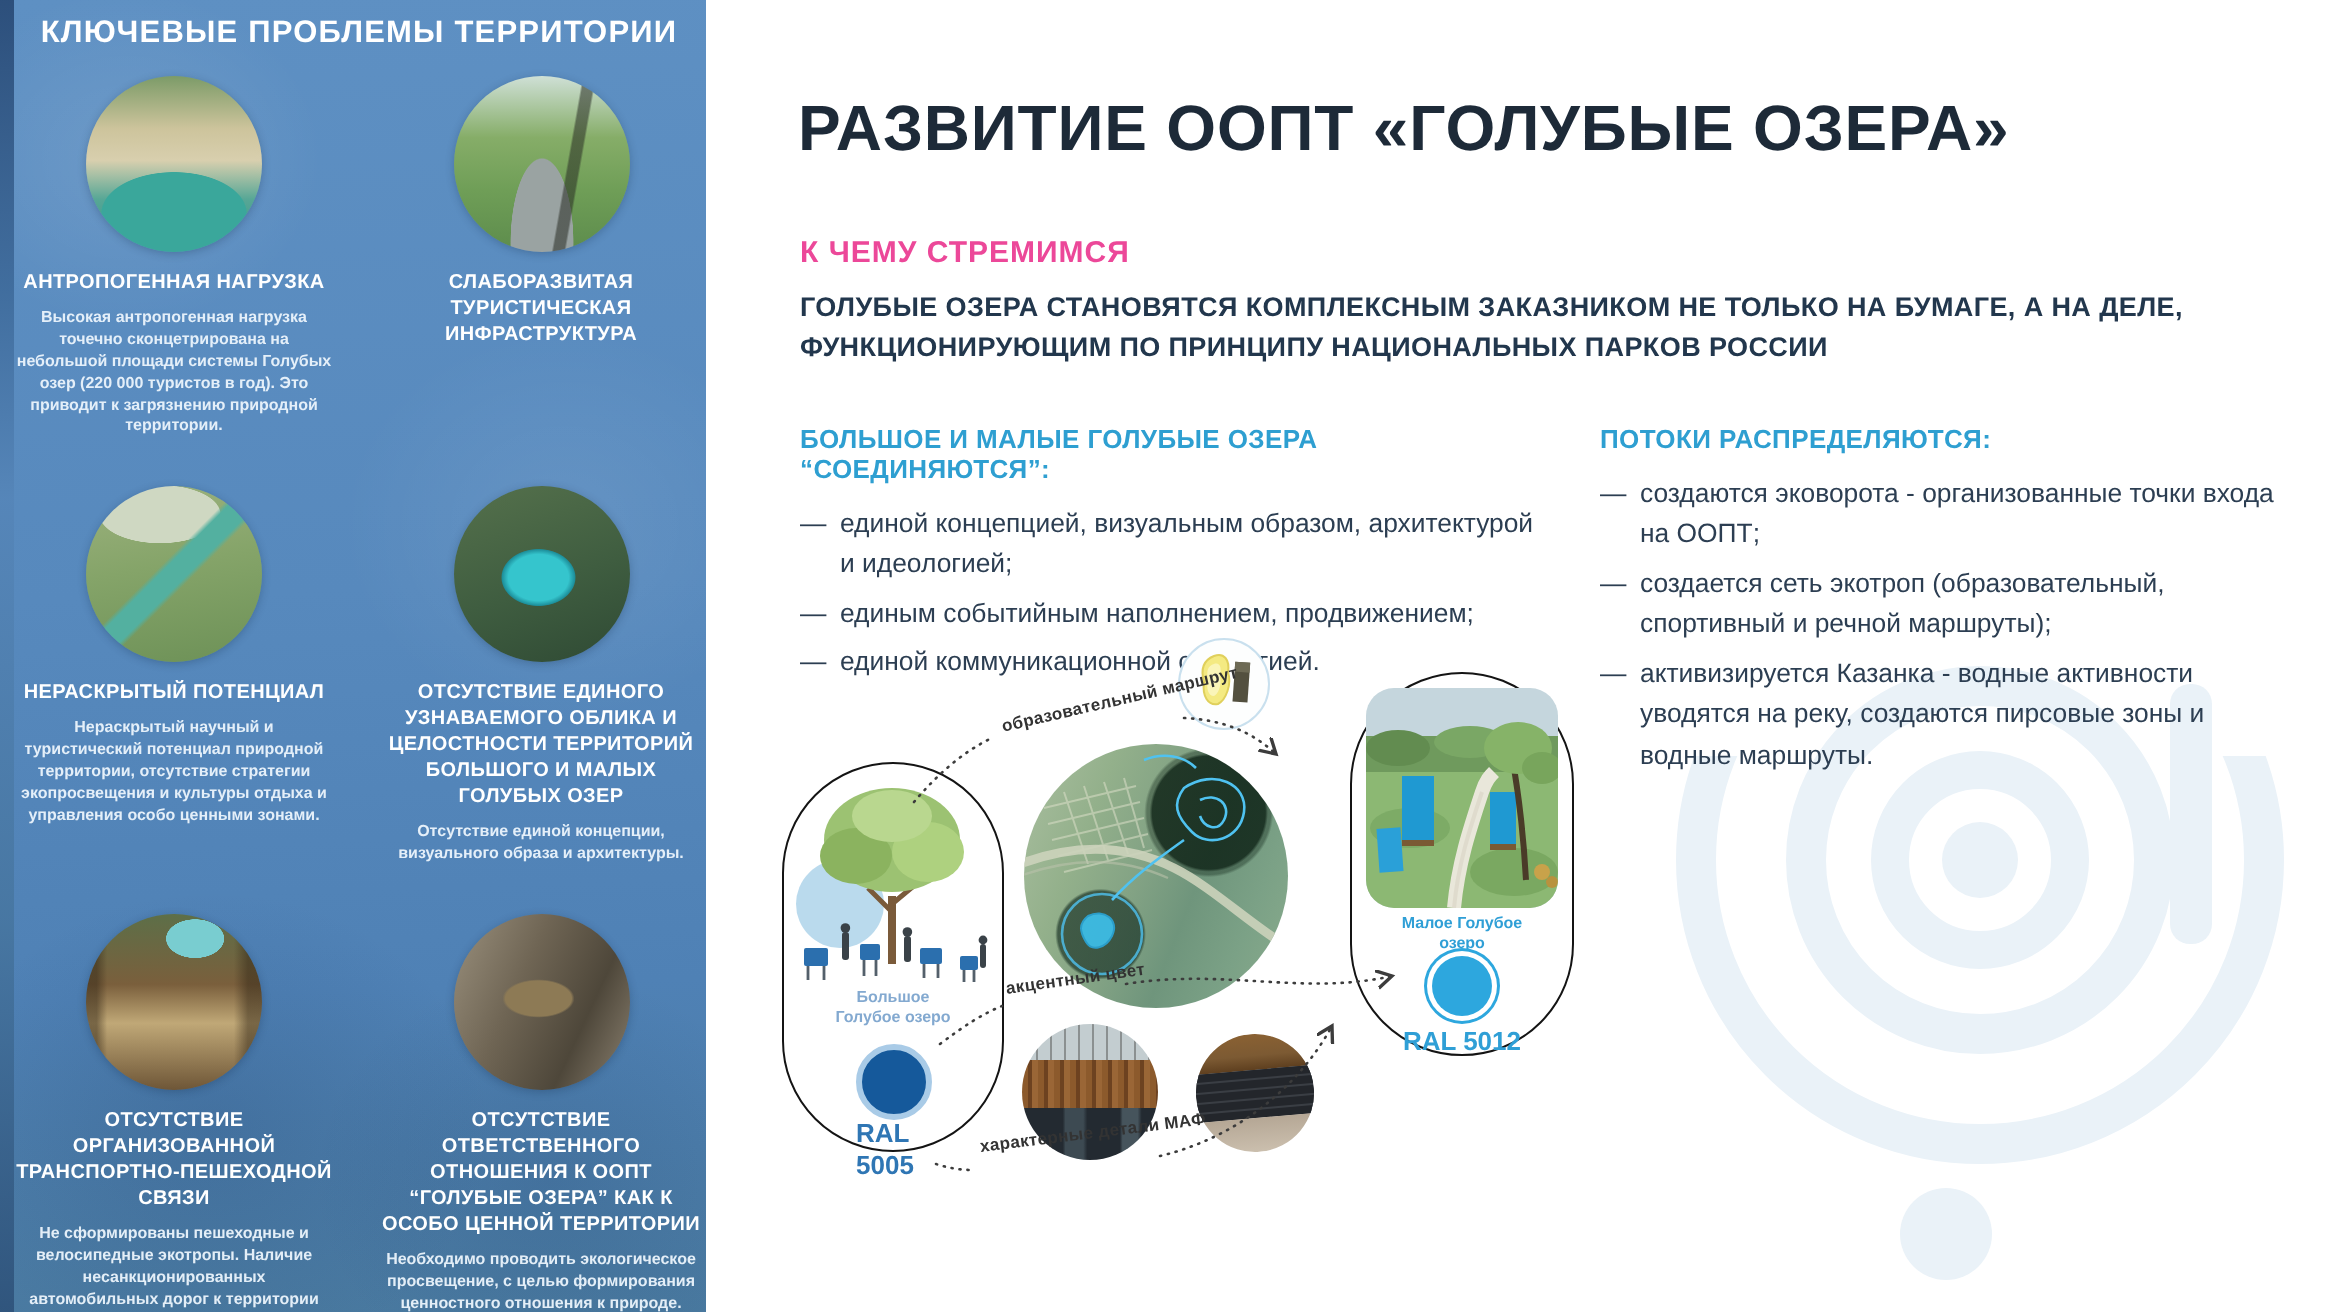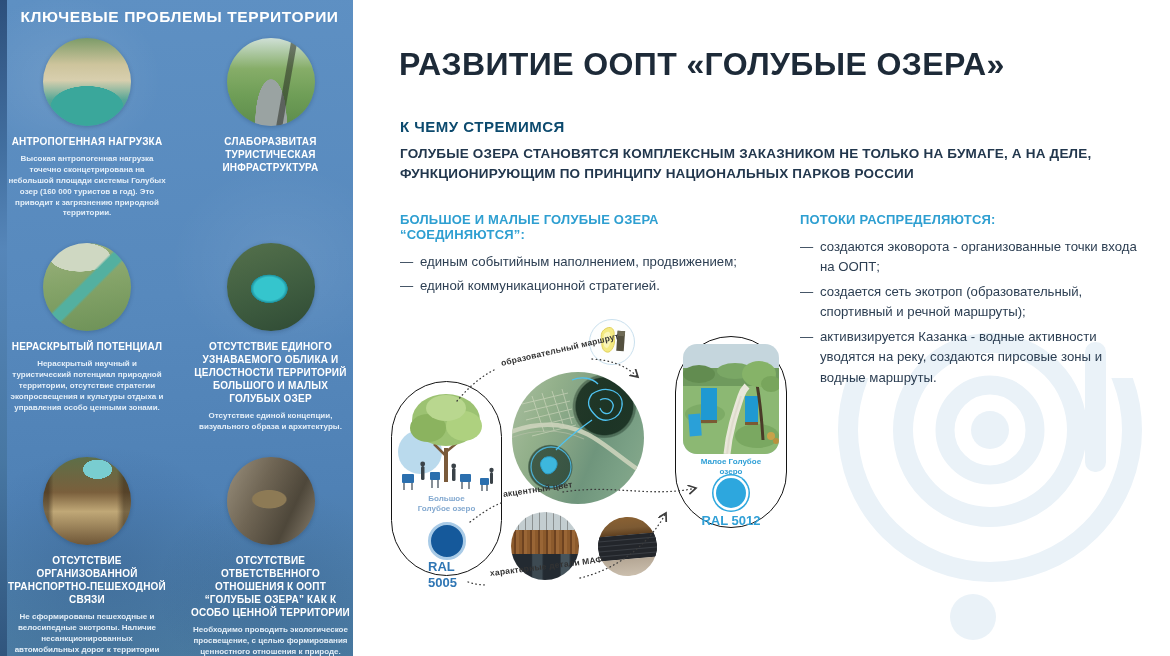--- a/index.html
+++ b/index.html
@@ -39,21 +39,21 @@
   .photo-4{background:radial-gradient(24px 16px at 62% 14%,#79cdd0 0 60%,transparent 61%),
       linear-gradient(90deg,rgba(50,38,22,.5) 6%,transparent 12% 84%,rgba(50,38,22,.5) 92%),
       linear-gradient(180deg,#5d6f48 0%,#7a5f3c 40%,#c0a877 62%,#6e5637 100%);}
   .photo-5{background:radial-gradient(26px 20px at 48% 52%,#35c5cd 0 58%,#1d8f9b 70%,transparent 72%),
       linear-gradient(160deg,#55714c 0%,#3f5d40 55%,#2f4a34 100%);}
   .photo-6{background:radial-gradient(30px 16px at 48% 48%,#8d7a55 0 55%,transparent 60%),
       linear-gradient(115deg,#9a907d 0%,#6f6554 38%,#4e473a 70%,#8c8271 100%);}
 
   
   .main-title{position:absolute;left:399px;top:46px;z-index:1;color:#1d2a38;font-size:32px;font-weight:700;letter-spacing:.4px;}
-  .section-label{position:absolute;left:400px;top:118px;z-index:1;color:#0c4a6e;font-size:15px;font-weight:700;letter-spacing:.5px;}
+  .section-label{position:absolute;left:400px;top:118px;z-index:1;color:#ec4899;font-size:15px;font-weight:700;letter-spacing:.5px;}
   .lead{position:absolute;left:400px;top:144px;width:762px;z-index:1;color:#22374d;font-size:13.5px;font-weight:700;line-height:1.5;letter-spacing:.2px;}
   .col{position:absolute;top:212px;z-index:1;}
   .col-1{left:400px;width:372px;}
   .col-2{left:800px;width:342px;}
   .col-heading{color:#2e9fd1;font-size:13px;font-weight:700;letter-spacing:.2px;margin-bottom:10px;}
   .bullets{list-style:none;margin:0;padding:0;}
   .bullets li{position:relative;padding-left:20px;color:#2c3e52;font-size:13.2px;font-weight:500;line-height:1.55;margin-bottom:4px;}
   .bullets li::before{content:"—";position:absolute;left:0;top:0;}
 
   
@@ -120,21 +120,21 @@
   </svg>
 
   <aside class="sidebar">
     <div class="sidebar-edge"></div>
     <div class="sidebar-title">КЛЮЧЕВЫЕ ПРОБЛЕМЫ ТЕРРИТОРИИ</div>
     <div class="problems">
 
       <div class="problem">
         <div class="p-photo photo-1"></div>
         <div class="p-heading">АНТРОПОГЕННАЯ НАГРУЗКА</div>
-        <div class="p-body">Высокая антропогенная нагрузка точечно сконцетрирована на небольшой площади системы Голубых озер (160 000 туристов в год). Это приводит к загрязнению природной территории.</div>
+        <div class="p-body">Высокая антропогенная нагрузка точечно сконцетрирована на небольшой площади системы Голубых озер (220 000 туристов в год). Это приводит к загрязнению природной территории.</div>
       </div>
 
       <div class="problem">
         <div class="p-photo photo-2"></div>
         <div class="p-heading">СЛАБОРАЗВИТАЯ ТУРИСТИЧЕСКАЯ ИНФРАСТРУКТУРА</div>
       </div>
 
       <div class="problem">
         <div class="p-photo photo-3"></div>
         <div class="p-heading">НЕРАСКРЫТЫЙ ПОТЕНЦИАЛ</div>
@@ -162,20 +162,21 @@
     </div>
   </aside>
 
   <h1 class="main-title" style="margin:0;">РАЗВИТИЕ ООПТ «ГОЛУБЫЕ ОЗЕРА»</h1>
   <div class="section-label">К ЧЕМУ СТРЕМИМСЯ</div>
   <div class="lead">ГОЛУБЫЕ ОЗЕРА СТАНОВЯТСЯ КОМПЛЕКСНЫМ ЗАКАЗНИКОМ НЕ ТОЛЬКО НА БУМАГЕ, А НА ДЕЛЕ, ФУНКЦИОНИРУЮЩИМ ПО ПРИНЦИПУ НАЦИОНАЛЬНЫХ ПАРКОВ РОССИИ</div>
 
   <div class="col col-1">
     <div class="col-heading">БОЛЬШОЕ И МАЛЫЕ ГОЛУБЫЕ ОЗЕРА “СОЕДИНЯЮТСЯ”:</div>
     <ul class="bullets">
+      <li>единой концепцией, визуальным образом, архитектурой и идеологией;</li>
       <li>единым событийным наполнением, продвижением;</li>
       <li>единой коммуникационной стратегией.</li>
     </ul>
   </div>
 
   <div class="col col-2">
     <div class="col-heading">ПОТОКИ РАСПРЕДЕЛЯЮТСЯ:</div>
     <ul class="bullets">
       <li>создаются эковорота - организованные точки входа на ООПТ;</li>
       <li>создается сеть экотроп (образовательный, спортивный и речной маршруты);</li>

